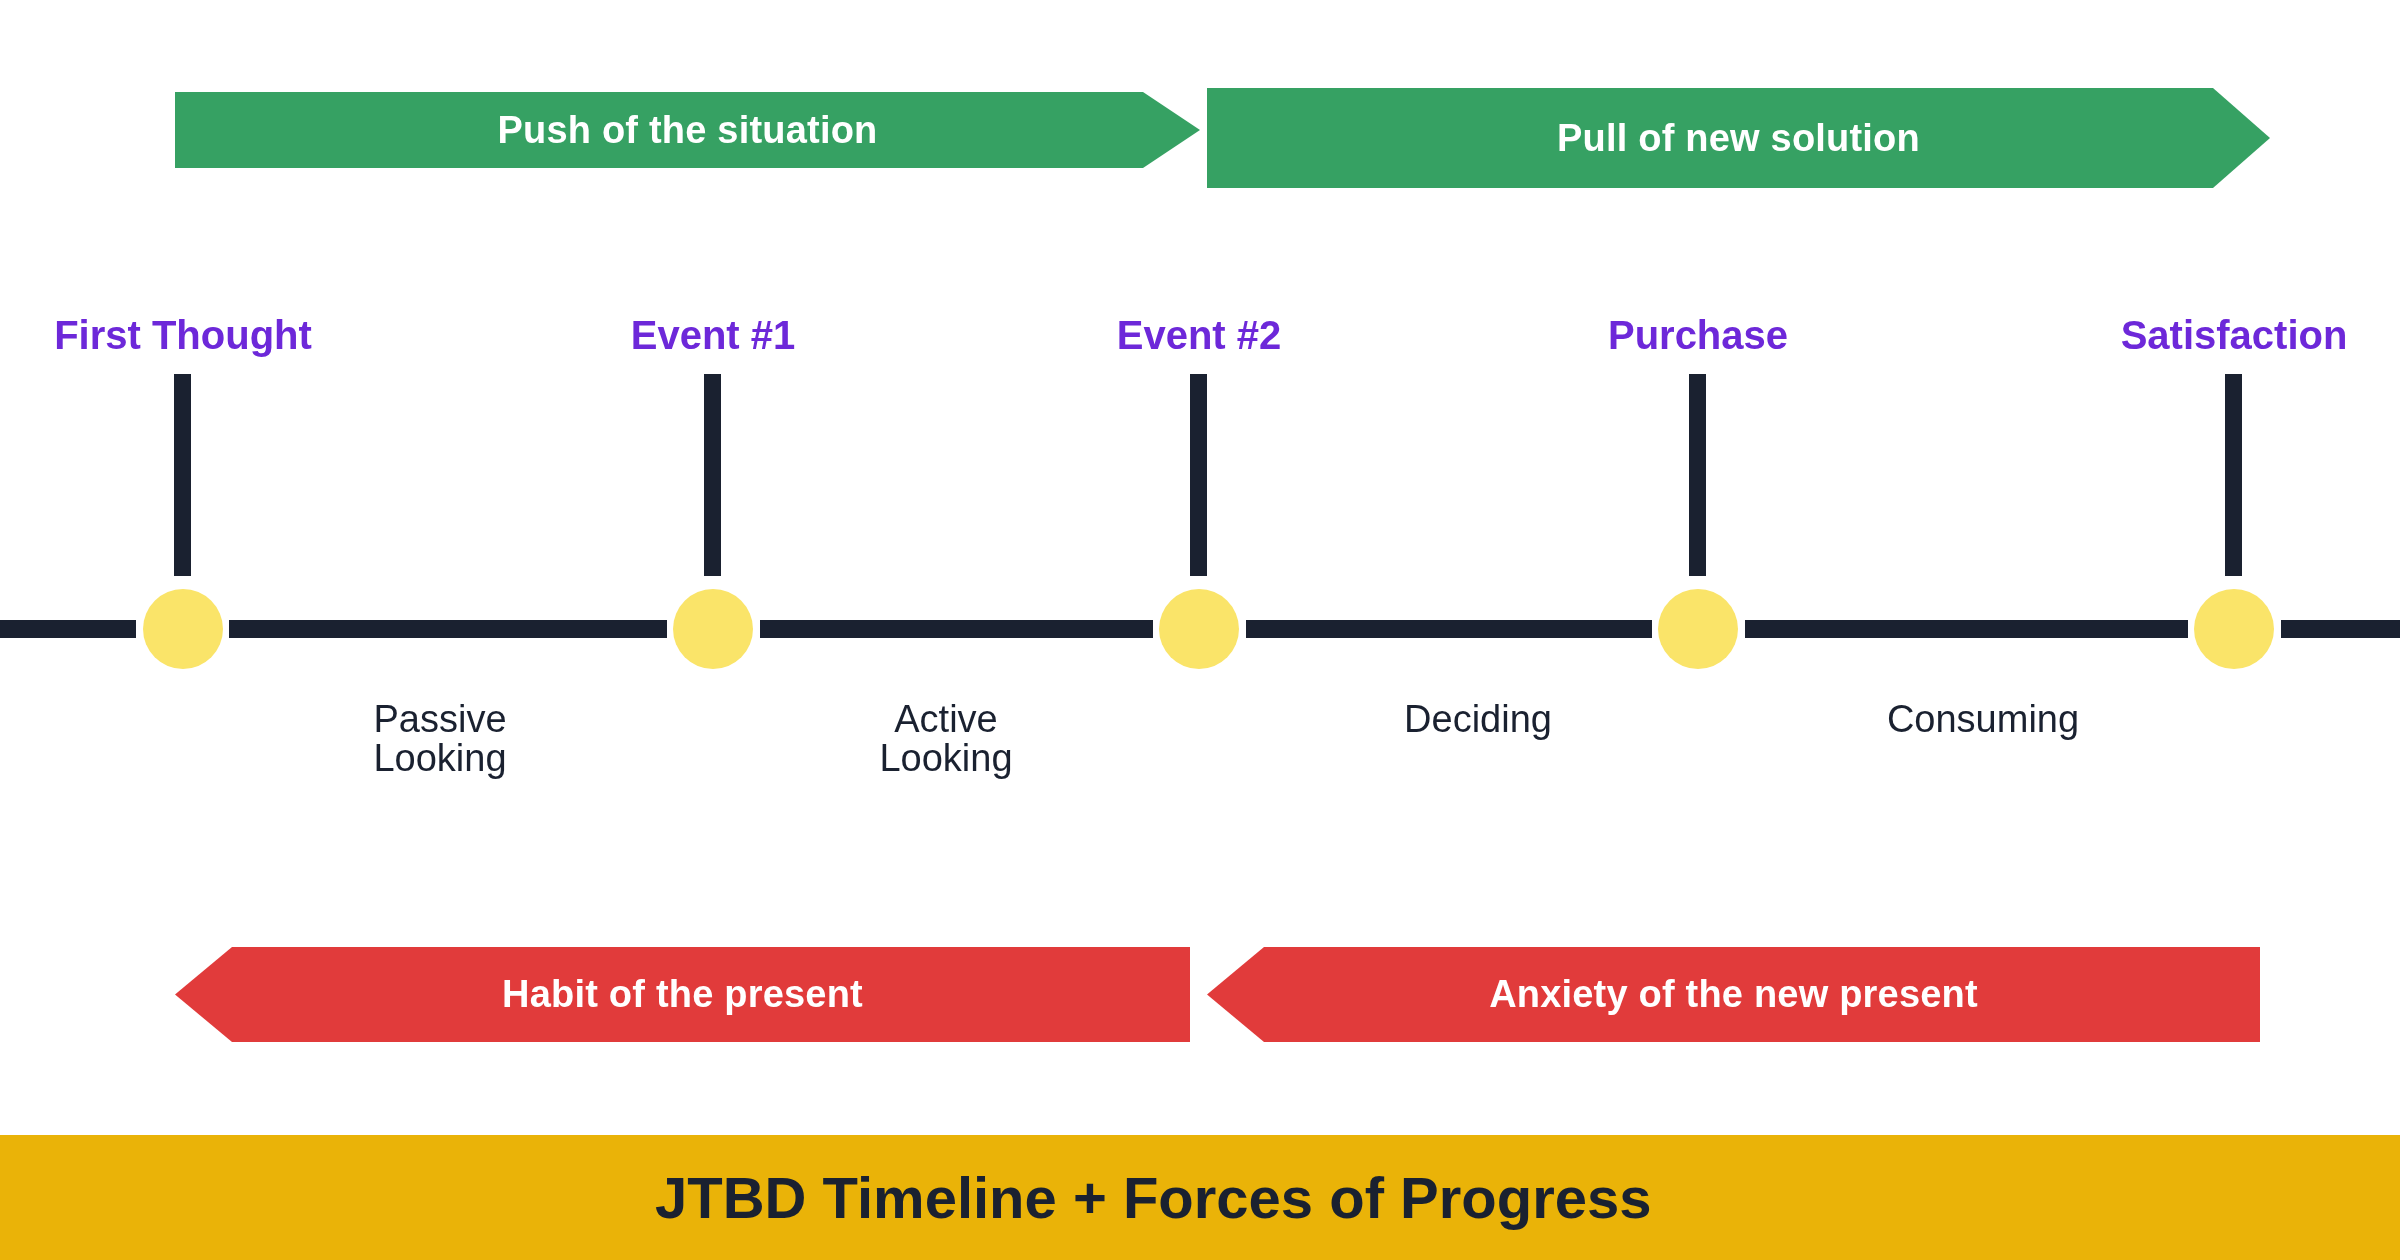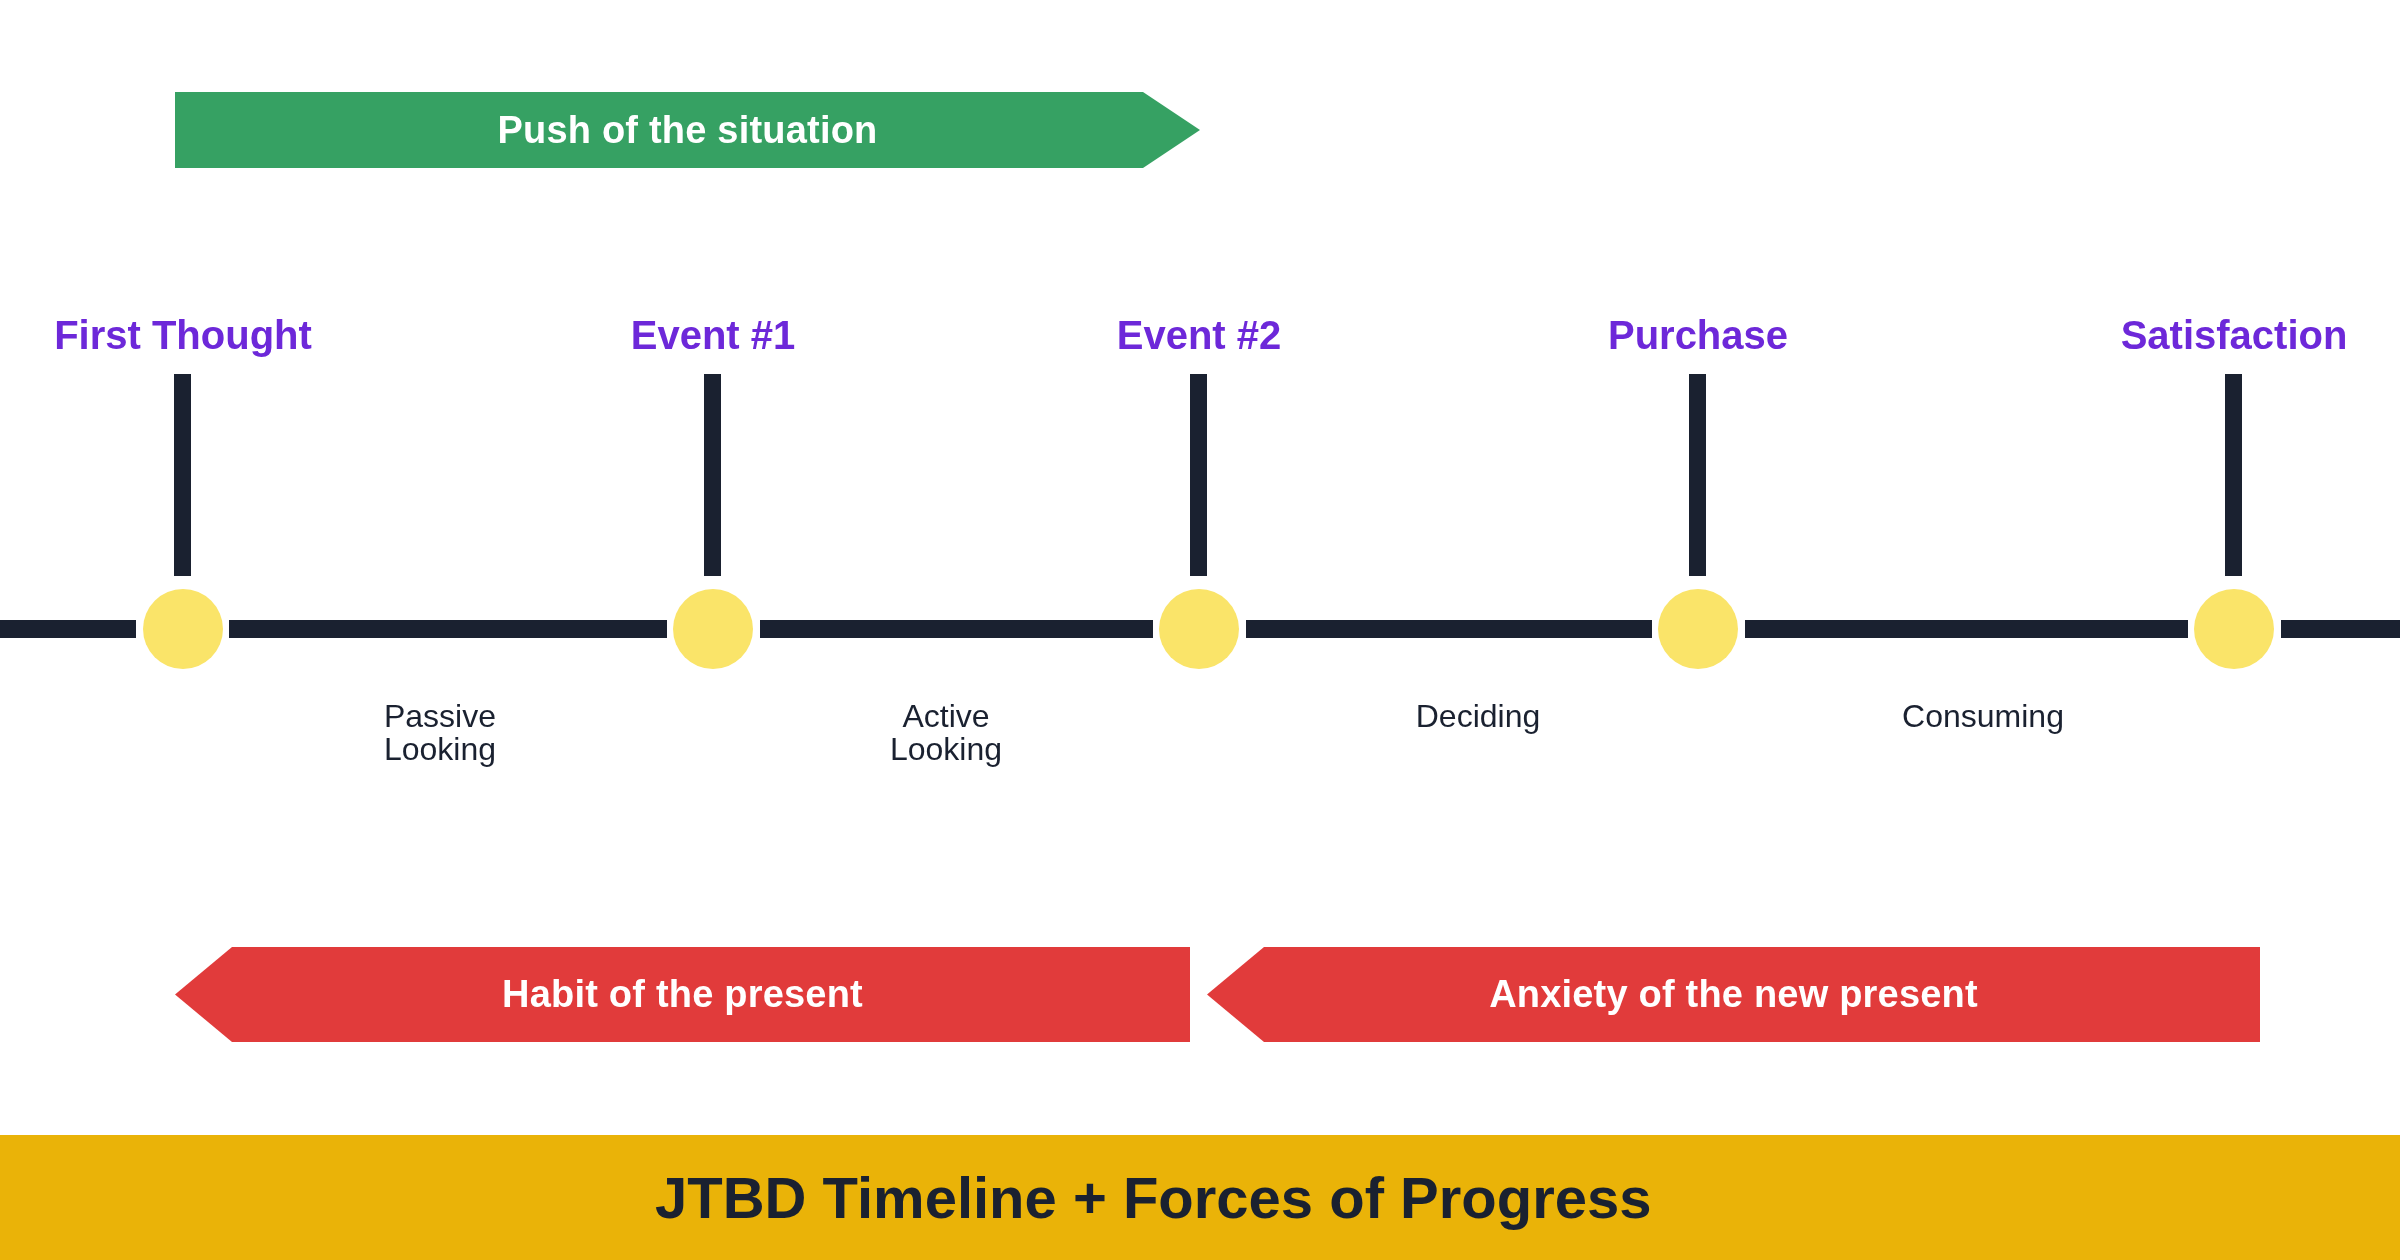--- a/index.html
+++ b/index.html
@@ -66,21 +66,21 @@
     position: absolute;
     font-size: 40px;
     font-weight: bold;
     color: #6d28d9;
     white-space: nowrap;
     transform: translateX(-50%);
     text-align: center;
   }
   .phase-label {
     position: absolute;
-    font-size: 32px;
+    font-size: 38px;
     font-weight: normal;
     color: #1a2130;
     text-align: center;
     transform: translateX(-50%);
     line-height: 1.02;
     white-space: pre-line;
   }
 
   
   #banner {
@@ -100,20 +100,23 @@
 </style>
 </head>
 <body>
 
 <div id="canvas">
 
   <div class="force-arrow push" style="left:175px; top:92px; width:1025px; height:76px;">
     <span class="push-label">Push of the situation</span>
   </div>
 
+  <div class="force-arrow push" style="left:1207px; top:88px; width:1063px; height:100px;">
+    <span class="push-label">Pull of new solution</span>
+  </div>
 
   <div class="node-title" style="left:183px; top:313px;">First Thought</div>
   <div class="node-title" style="left:713px; top:313px;">Event #1</div>
   <div class="node-title" style="left:1199px; top:313px;">Event #2</div>
   <div class="node-title" style="left:1698px; top:313px;">Purchase</div>
   <div class="node-title" style="left:2234px; top:313px;">Satisfaction</div>
 
   <div class="node-stem" style="left:174px; top:374px; height:202px;"></div>
   <div class="node-stem" style="left:704px; top:374px; height:202px;"></div>
   <div class="node-stem" style="left:1190px; top:374px; height:202px;"></div>

